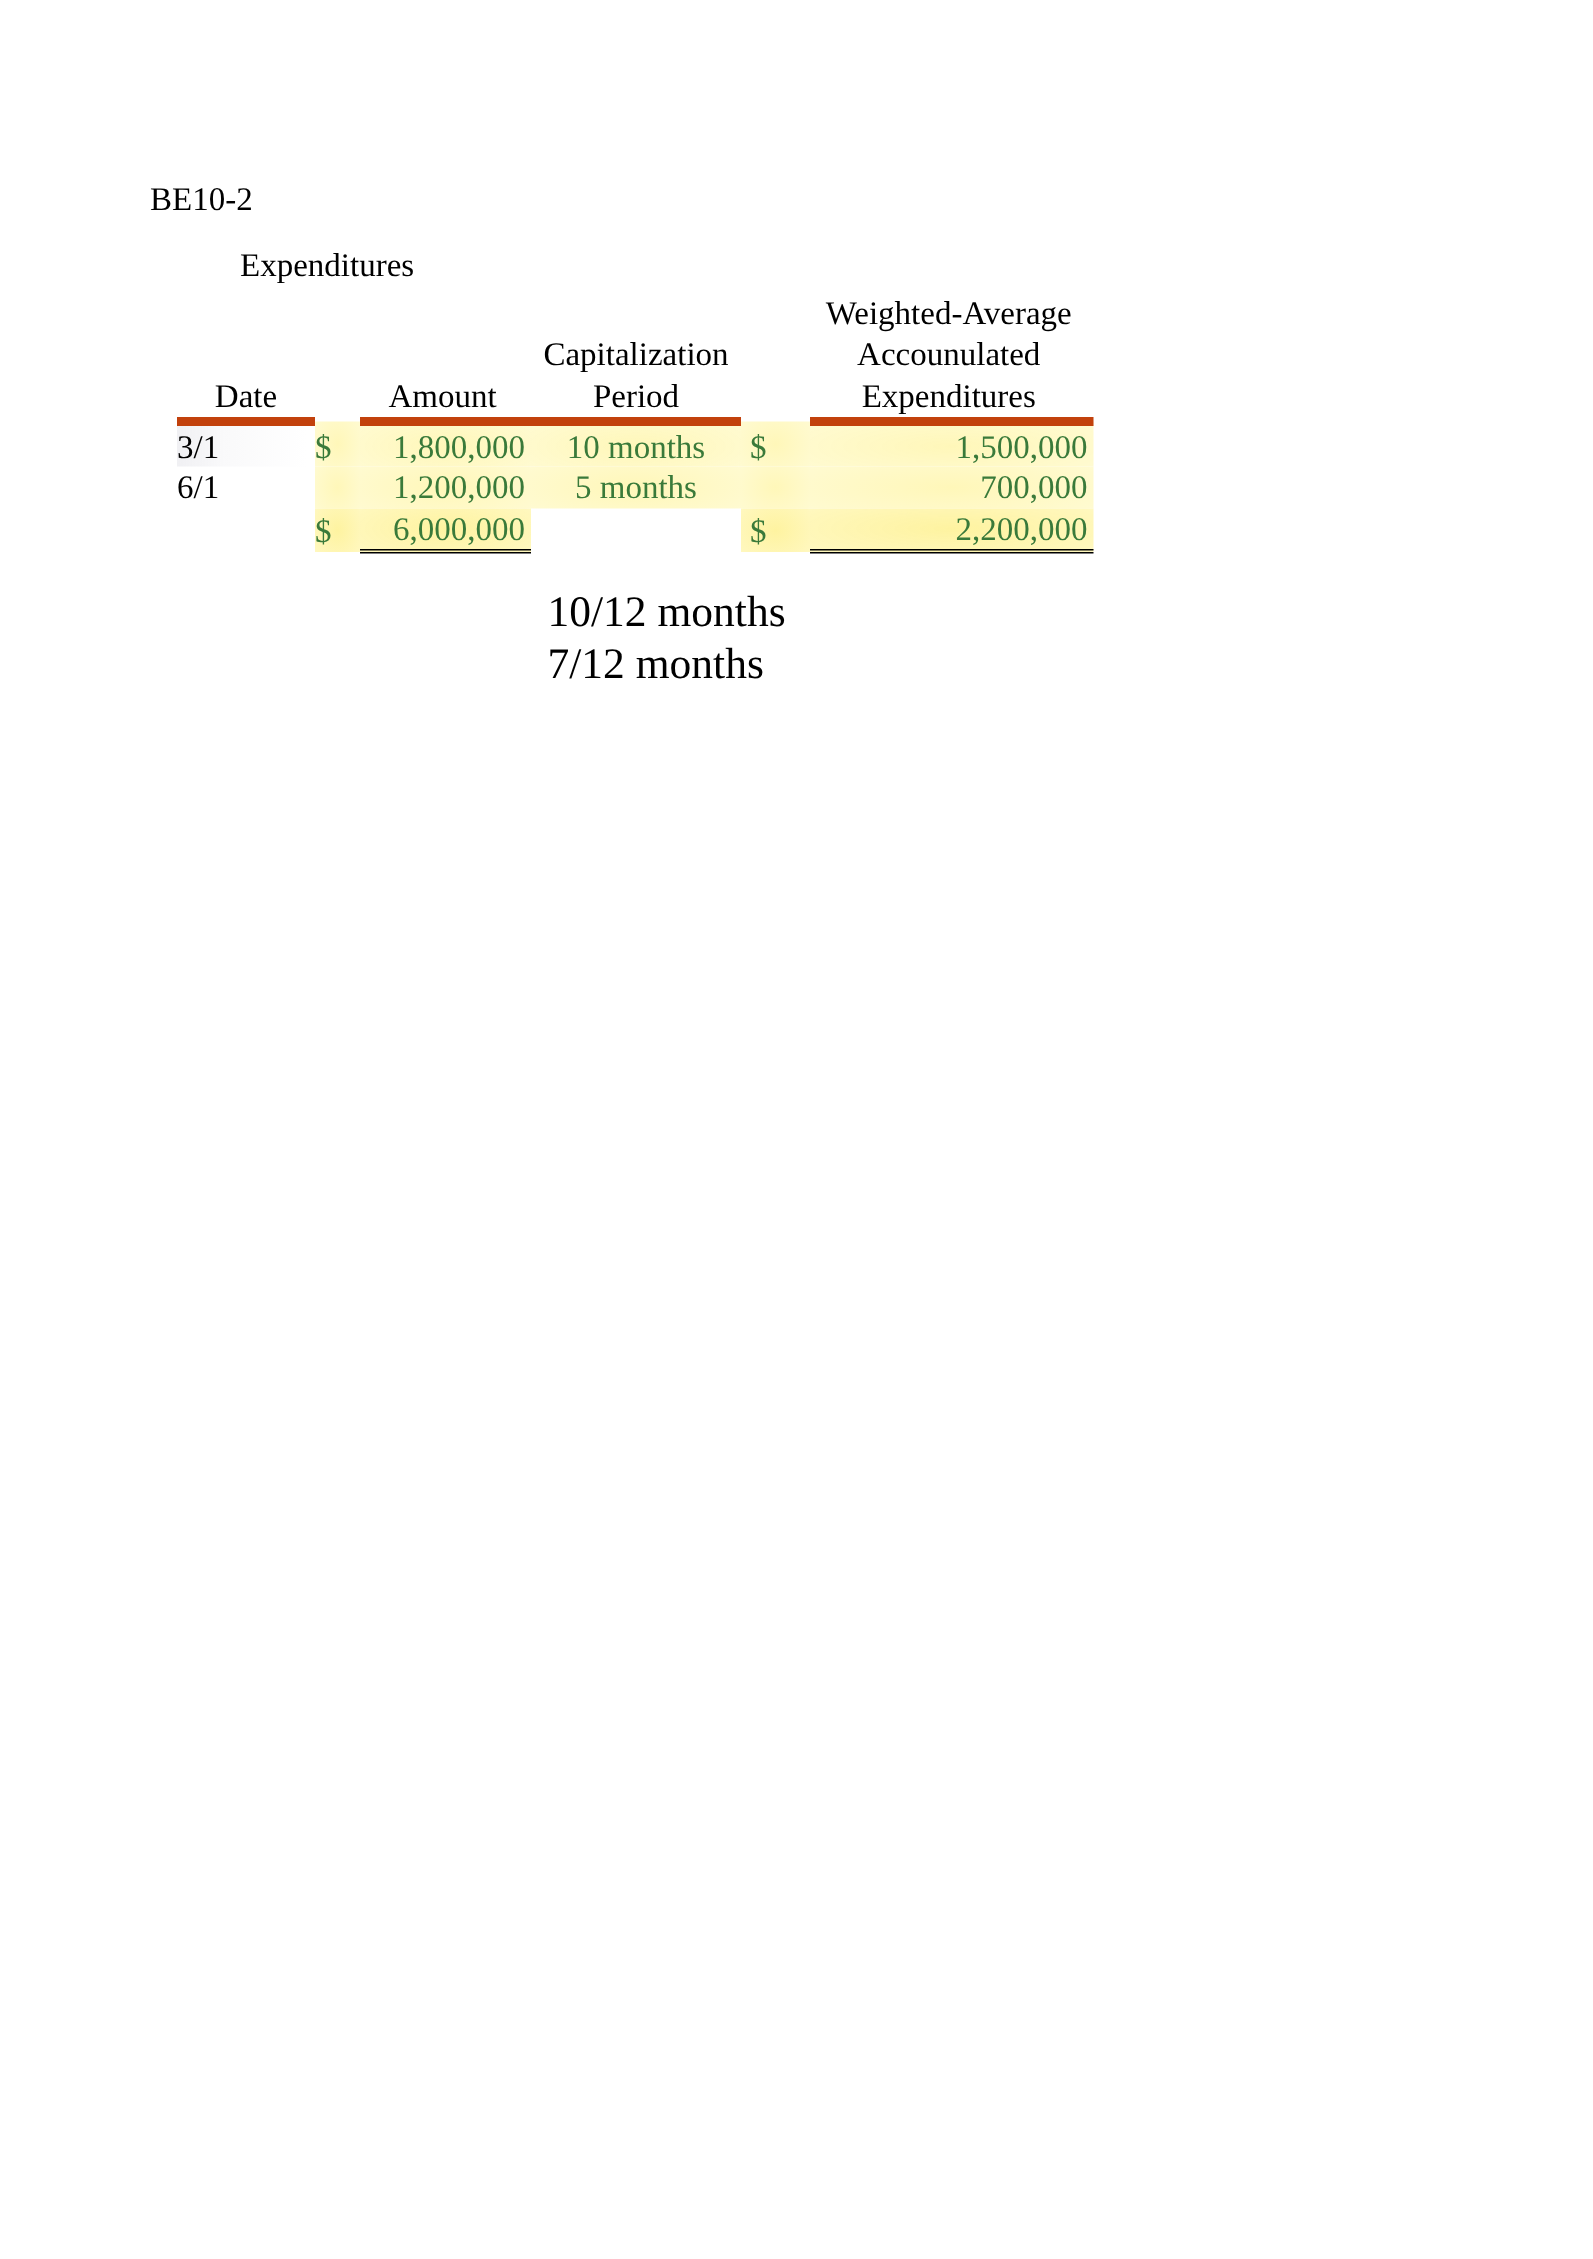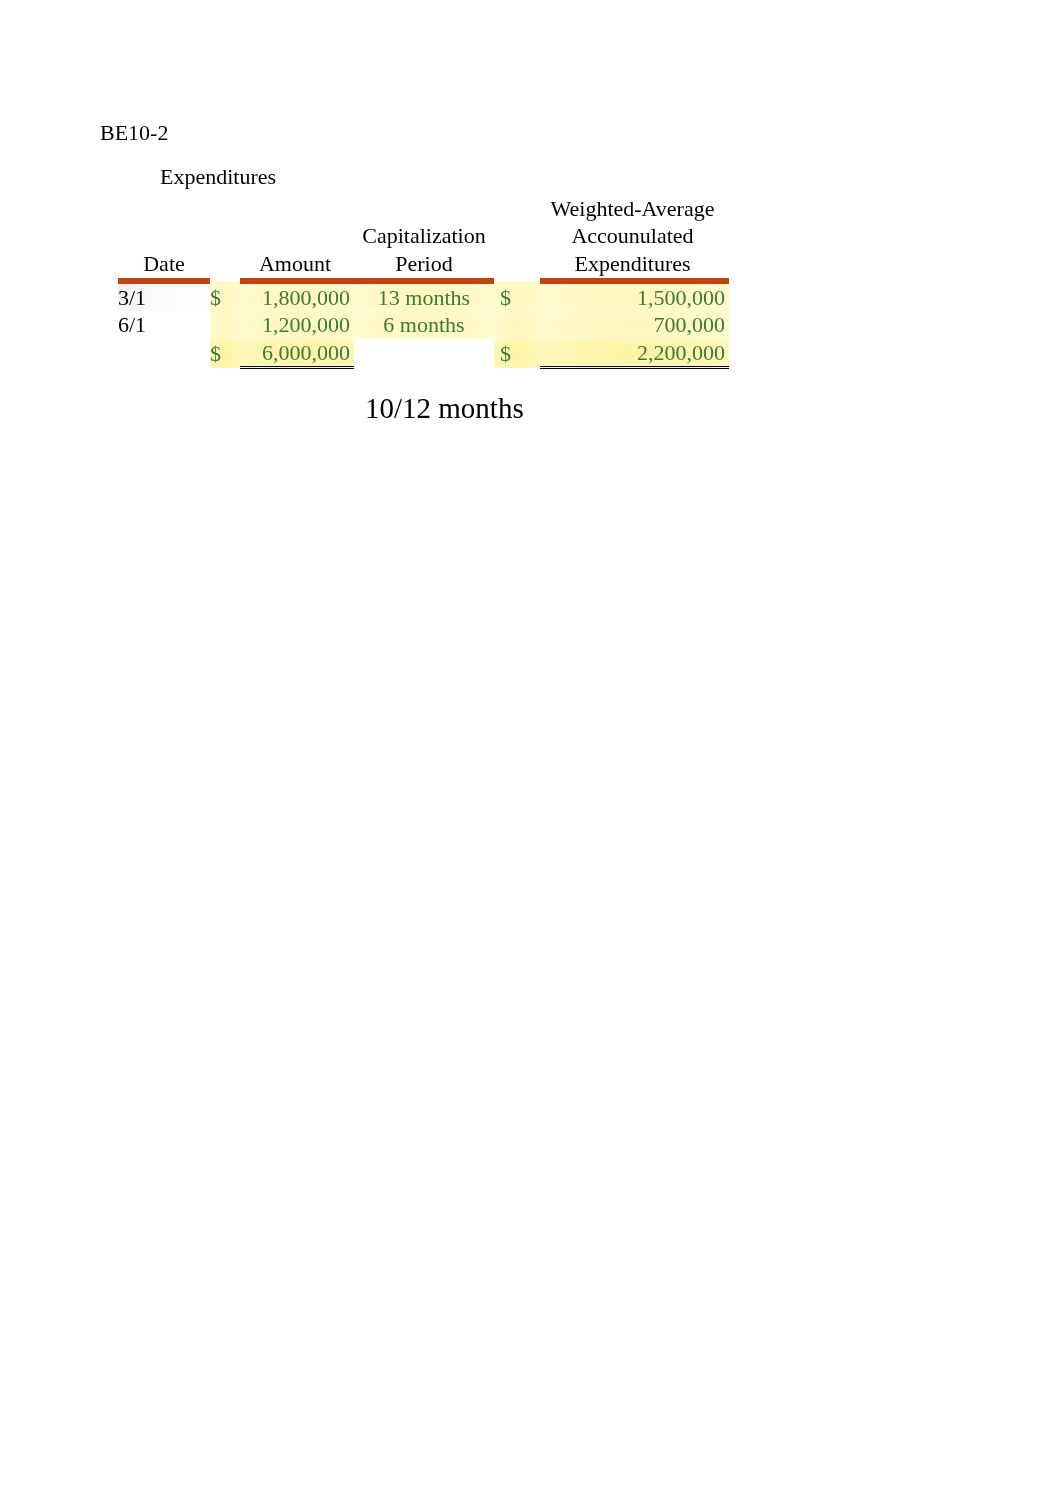--- a/index.html
+++ b/index.html
@@ -124,43 +124,44 @@
       <td class="col-amount hdr-underline" style="text-align:center;">Amount</td>
       <td class="col-period hdr-underline" style="text-align:center;">Period</td>
       <td class="col-cur2"></td>
       <td class="col-wavg hdr-underline" style="text-align:center;">Expenditures</td>
     </tr>
 
     <tr class="data-row">
       <td class="col-date faint-left">3/1</td>
       <td class="col-cur calc">$</td>
       <td class="col-amount calc">1,800,000</td>
-      <td class="col-period calc" style="text-align:center;">13 months</td>
+      <td class="col-period calc" style="text-align:center;">10 months</td>
       <td class="col-cur2 calc">$</td>
       <td class="col-wavg calc">1,500,000</td>
     </tr>
 
     <tr class="data-row">
       <td class="col-date">6/1</td>
       <td class="col-cur calc"></td>
       <td class="col-amount calc">1,200,000</td>
-      <td class="col-period calc" style="text-align:center;">6 months</td>
+      <td class="col-period calc" style="text-align:center;">5 months</td>
       <td class="col-cur2 calc"></td>
       <td class="col-wavg calc">700,000</td>
     </tr>
 
 
     <tr class="data-row">
       <td class="col-date"></td>
       <td class="col-cur calc calc-strong">$</td>
       <td class="col-amount calc calc-strong dbl-underline">6,000,000</td>
       <td class="col-period"></td>
       <td class="col-cur2 calc calc-strong">$</td>
       <td class="col-wavg calc calc-strong dbl-underline">2,200,000</td>
     </tr>
   </tbody>
     </table>
 
   <div class="notes">
     <div>10/12 months</div>
+    <div>7/12 months</div>
   </div>
 
 </div>
 
 </body></html>

